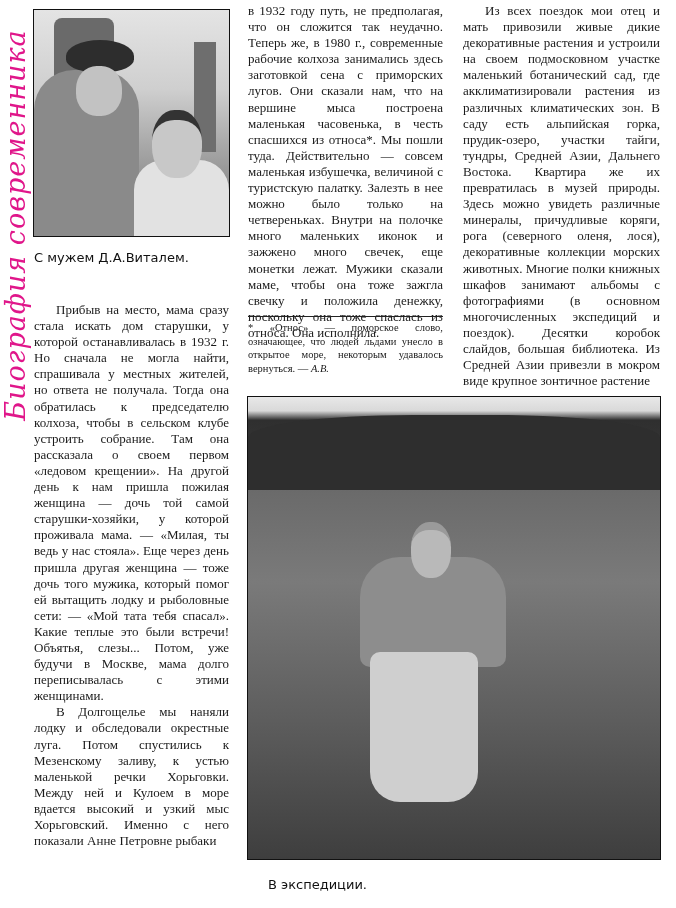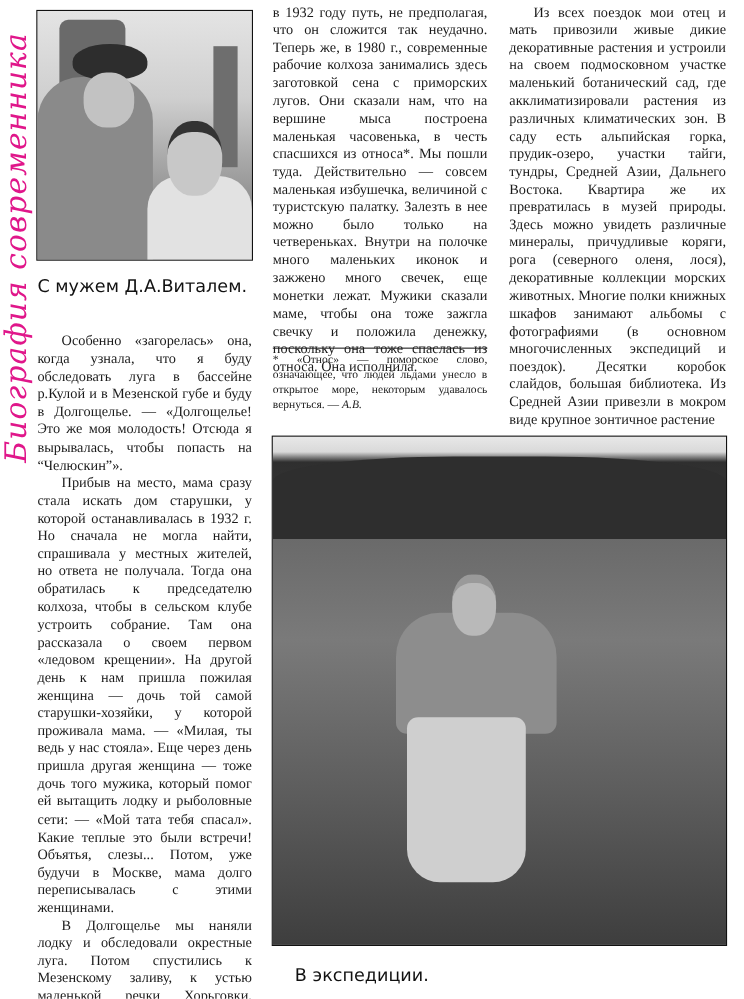--- a/index.html
+++ b/index.html
@@ -8,21 +8,21 @@
   .side-title { position: absolute; left: 0; top: 0; width: 30px; height: 450px; }
   .side-title span { position: absolute; left: 15px; top: 225px; white-space: nowrap;
       transform: translate(-50%, -50%) rotate(-90deg);
       font-family: "DejaVu Serif", serif; font-style: italic; font-size: 27px;
       color: #e0168a; letter-spacing: 1px; }
   .photo { position: absolute; border: 1px solid #111; overflow: hidden; }
   .photo1 { left: 33px; top: 9px; width: 195px; height: 226px;
       background: linear-gradient(180deg, #e4e4e4 0%, #cfcfcf 35%, #a8a8a8 60%, #6f6f6f 100%); }
   .photo2 { left: 247px; top: 396px; width: 412px; height: 462px;
       background: linear-gradient(180deg, #e8e8e8 0%, #d9d9d9 3%, #2f2f2f 5%, #3a3a3a 18%, #6a6a6a 20%, #7a7a7a 40%, #5d5d5d 70%, #3e3e3e 100%); }
-  .caption { position: absolute; font-family: "DejaVu Sans", sans-serif; font-size: 16px; color: #111; }
+  .caption { position: absolute; font-family: "DejaVu Sans", sans-serif; font-size: 13px; color: #111; }
   .col { position: absolute; font-size: 13px; line-height: 16.1px; text-align: justify; }
   .col p { margin: 0; }
   .col .ind { text-indent: 22px; }
   .col1 { left: 34px; top: 302px; width: 195px; }
   .col2 { left: 248px; top: 3px; width: 195px; }
   .col3 { left: 463px; top: 3px; width: 197px; }
   .footnote { position: absolute; left: 248px; top: 316px; width: 195px;
       border-top: 1.5px solid #222; padding-top: 4px; font-size: 10.5px; line-height: 13.6px; text-align: justify; }
   .footnote i { font-style: italic; margin-top: 32px; }
   
@@ -40,21 +40,20 @@
   <div class="shape" style="left:160px;top:32px;width:22px;height:110px;background:#6e6e6e;"></div>
   <div class="shape" style="left:0;top:60px;width:105px;height:170px;background:#8a8a8a;border-radius:40px 40px 0 0;"></div>
   <div class="shape" style="left:32px;top:30px;width:68px;height:32px;background:#2d2d2d;border-radius:50% 50% 40% 40%;"></div>
   <div class="shape" style="left:42px;top:56px;width:46px;height:50px;background:#c2c2c2;border-radius:45%;"></div>
   <div class="shape" style="left:100px;top:150px;width:95px;height:80px;background:#e2e2e2;border-radius:30px 30px 0 0;"></div>
   <div class="shape" style="left:118px;top:100px;width:50px;height:58px;background:#c8c8c8;border-radius:45%;border-top:10px solid #333;"></div>
 </div>
 <div class="caption" style="left:34px;top:250px;">С мужем Д.А.Виталем.</div>
 
 <div class="col col1">
-  <p class="ind">Особенно «загорелась» она, когда узнала, что я буду обследовать луга в бассейне р.Кулой и в Мезенской губе и буду в Долгощелье. — «Долгощелье! Это же моя молодость! Отсюда я вырывалась, чтобы попасть на “Челюскин”».</p>
   <p class="ind">Прибыв на место, мама сразу стала искать дом старушки, у которой останавливалась в 1932 г. Но сначала не могла найти, спрашивала у местных жителей, но ответа не получала. Тогда она обратилась к председателю колхоза, чтобы в сельском клубе устроить собрание. Там она рассказала о своем первом «ледовом крещении». На другой день к нам пришла пожилая женщина — дочь той самой старушки-хозяйки, у которой проживала мама. — «Милая, ты ведь у нас стояла». Еще через день пришла другая женщина — тоже дочь того мужика, который помог ей вытащить лодку и рыболовные сети: — «Мой тата тебя спасал». Какие теплые это были встречи! Объятья, слезы... Потом, уже будучи в Москве, мама долго переписывалась с этими женщинами.</p>
   <p class="ind">В Долгощелье мы наняли лодку и обследовали окрестные луга. Потом спустились к Мезенскому заливу, к устью маленькой речки Хорьговки. Между ней и Кулоем в море вдается высокий и узкий мыс Хорьговский. Именно с него показали Анне Петровне рыбаки</p>
 </div>
 
 <div class="col col2">
   <p>в 1932 году путь, не предполагая, что он сложится так неудачно. Теперь же, в 1980 г., современные рабочие колхоза занимались здесь заготовкой сена с приморских лугов. Они сказали нам, что на вершине мыса построена маленькая часовенька, в честь спасшихся из относа*. Мы пошли туда. Действительно — совсем маленькая избушечка, величиной с туристскую палатку. Залезть в нее можно было только на четвереньках. Внутри на полочке много маленьких иконок и зажжено много свечек, еще монетки лежат. Мужики сказали маме, чтобы она тоже зажгла свечку и положила денежку, поскольку она тоже спаслась из относа. Она исполнила.</p>
 </div>
 
 <div class="footnote">
   <span>* «Относ» — поморское слово, означающее, что людей льдами унесло в открытое море, некоторым удавалось вернуться. — </span><i>А.В.</i>

